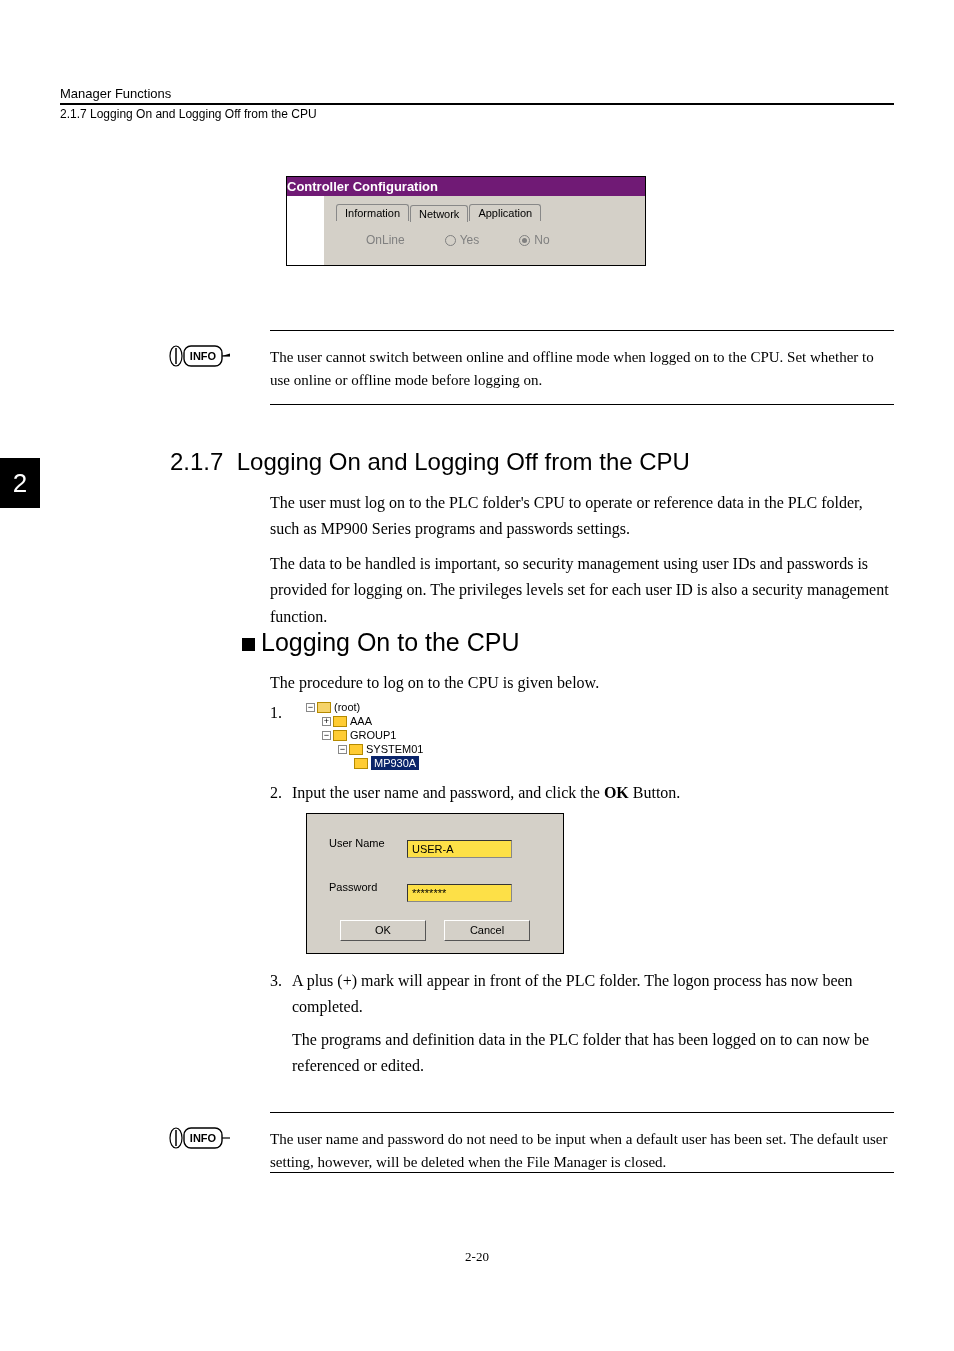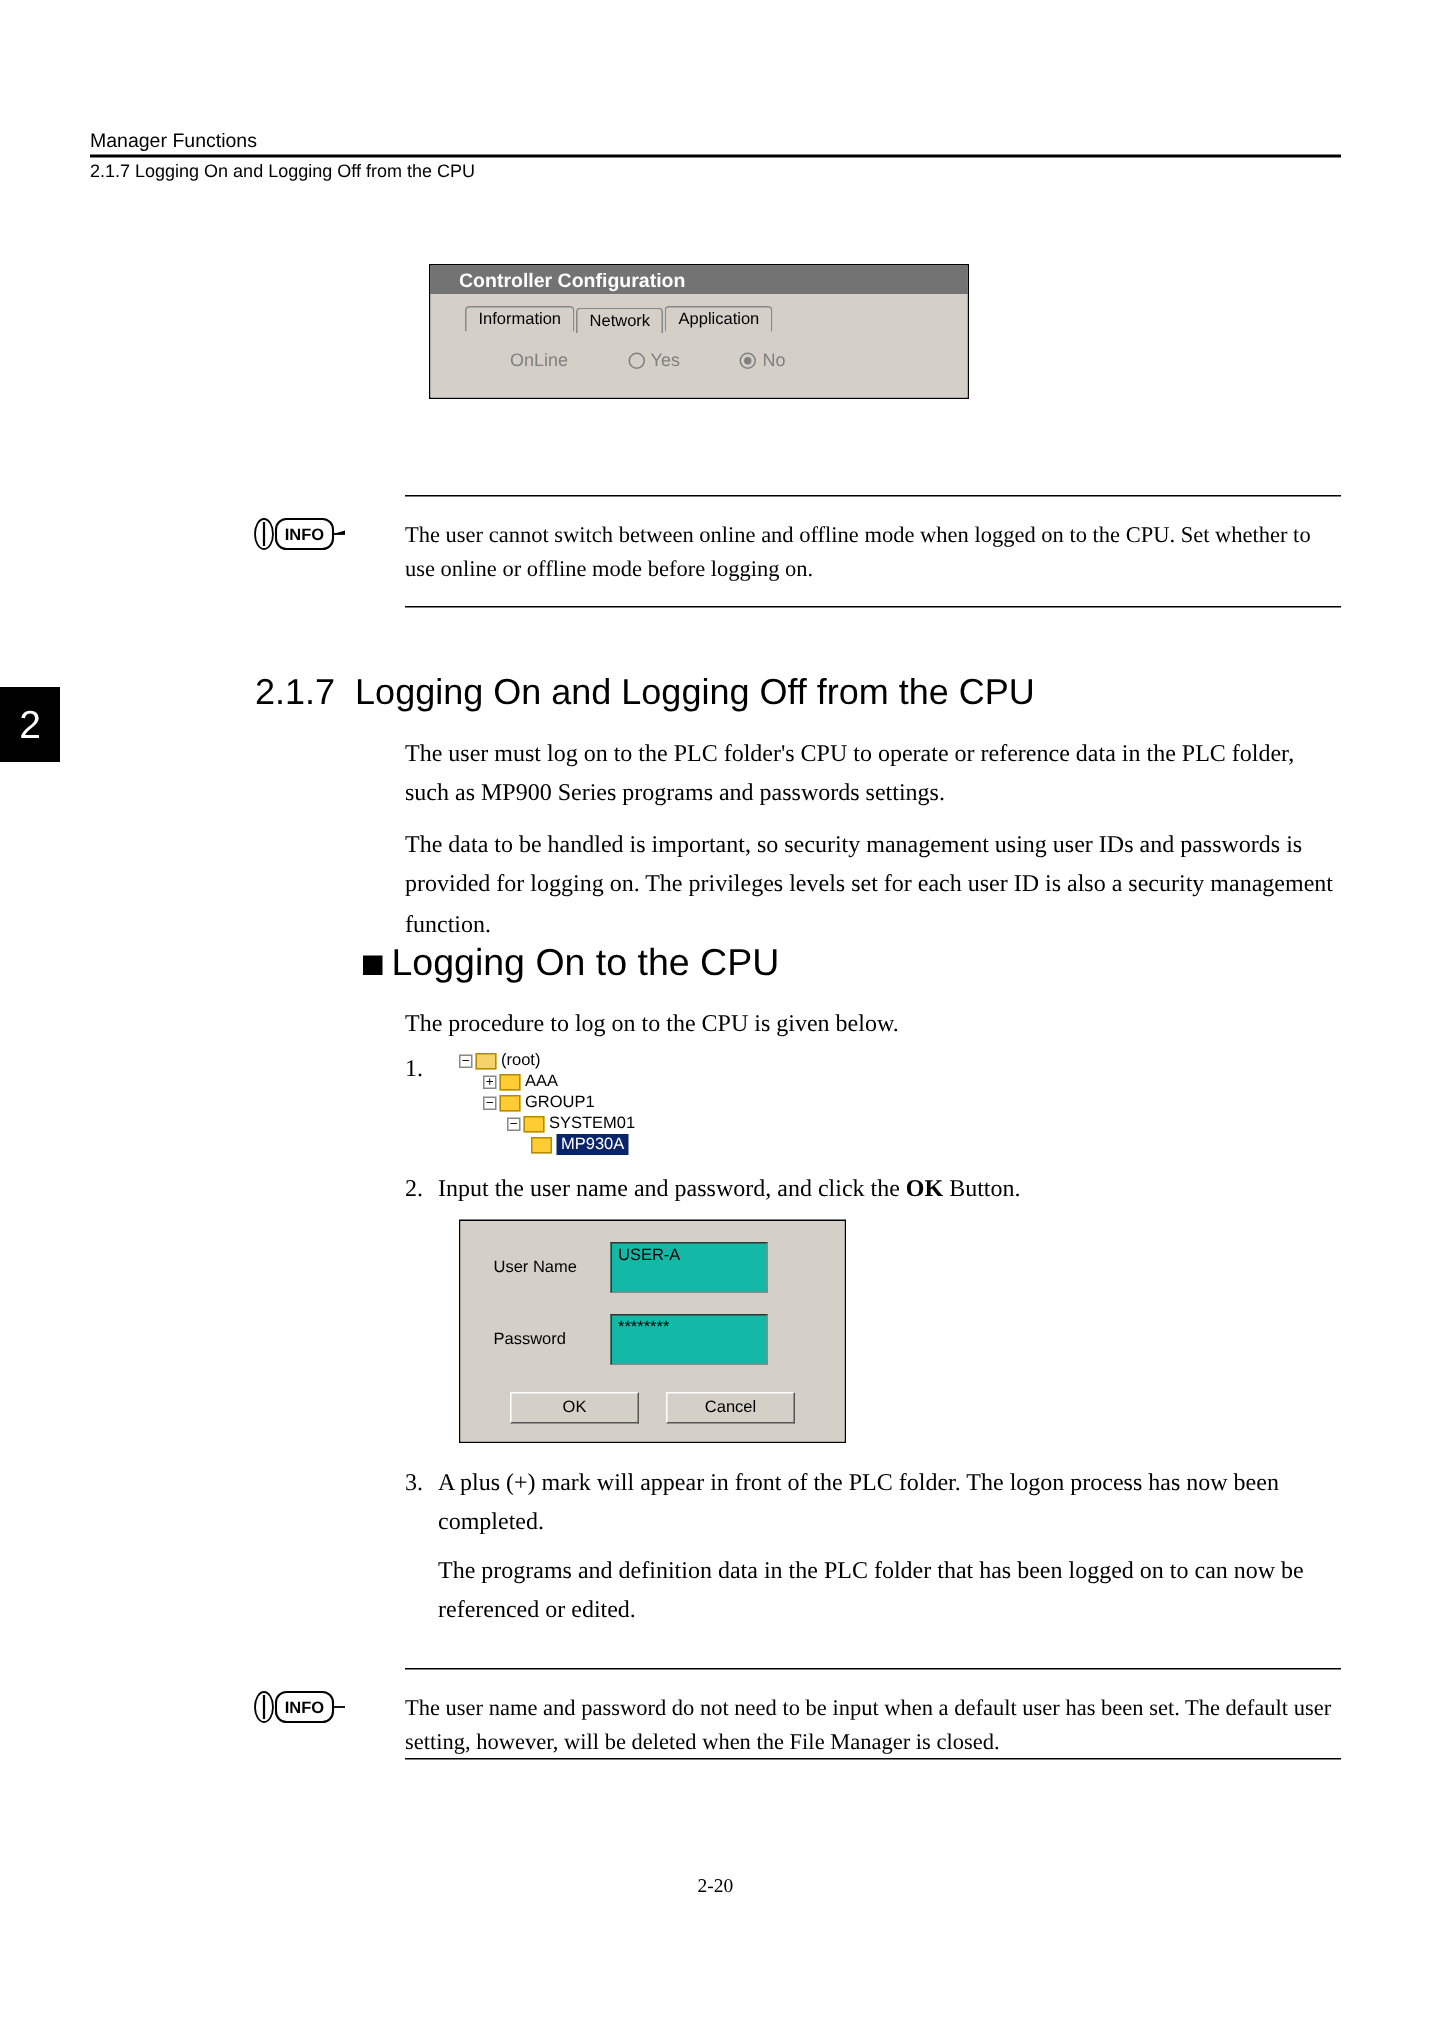--- a/index.html
+++ b/index.html
@@ -34,33 +34,34 @@
 
   
   .cc-dialog {
     position: absolute;
     top: 176px;
     left: 286px;
     width: 360px;
     border: 1px solid #000;
   }
   .cc-title {
-    background: #737373;
+    background: #701a75;
     color: #fff;
     font-family: Arial, sans-serif;
     font-size: 13px;
     font-weight: bold;
-    padding: 2px 19px;
+    padding: 2px 0;
   }
   .cc-body {
     background: #d4d0c8;
-    padding: 8px 10px 18px 23px;
+    padding: 8px 10px 18px 12px;
     font-family: Tahoma, Arial, sans-serif;
     font-size: 12px;
     color: #000;
+    margin-left: 37px;
   }
   .cc-tabs {
     display: flex;
     gap: 0;
     margin-bottom: 12px;
   }
   .cc-tab {
     border: 1px solid #888;
     border-bottom: none;
     background: #d4d0c8;
@@ -279,28 +280,29 @@
     font-size: 11px;
   }
   .logon-row {
     display: flex;
     align-items: center;
     margin-bottom: 14px;
     gap: 10px;
   }
   .logon-row .lbl { width: 78px; padding-left: 10px; }
   .logon-row .inp {
-    background: #14b8a6;
+    background: #fde047;
     border: 1px inset #888;
     width: 105px;
-    height: 34px;
+    height: 18px;
     padding: 0 4px;
     font-size: 11px;
     line-height: 16px;
     font-family: Tahoma, Arial, sans-serif;
+    margin-top: 12px;
   }
   .logon-btns {
     display: flex;
     gap: 18px;
     justify-content: center;
     padding-top: 4px;
   }
   .logon-btn {
     width: 86px;
     height: 21px;

